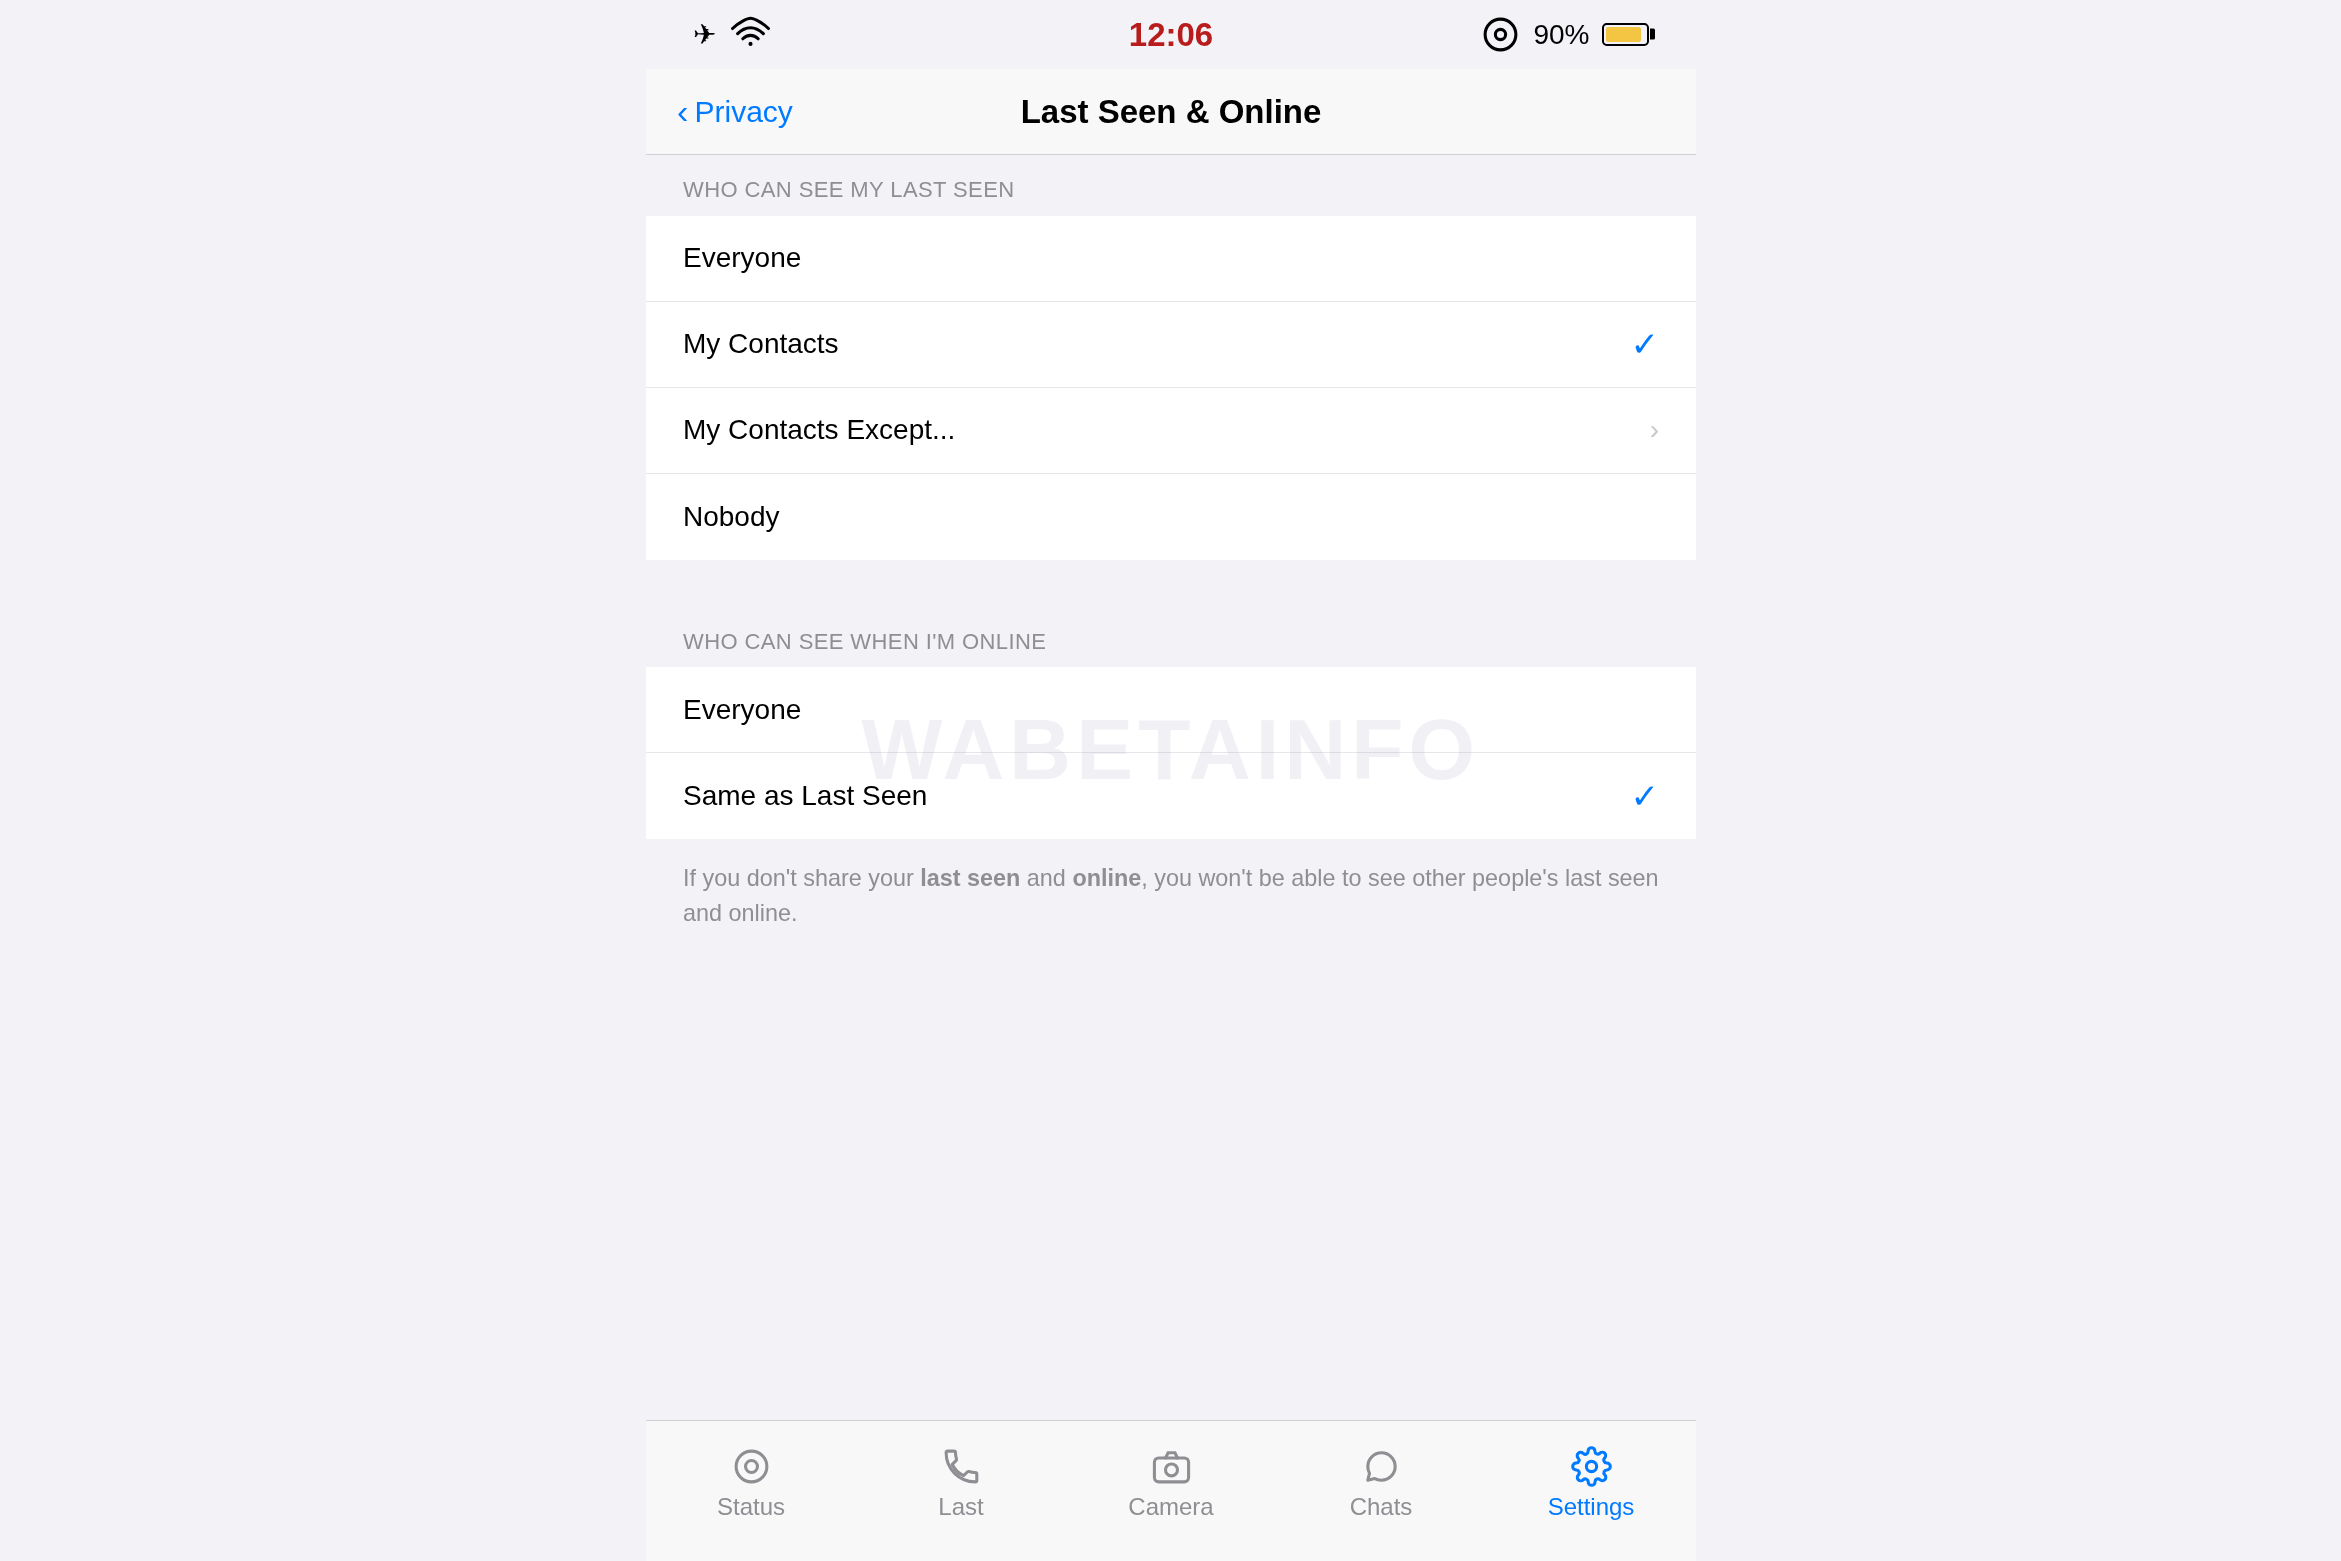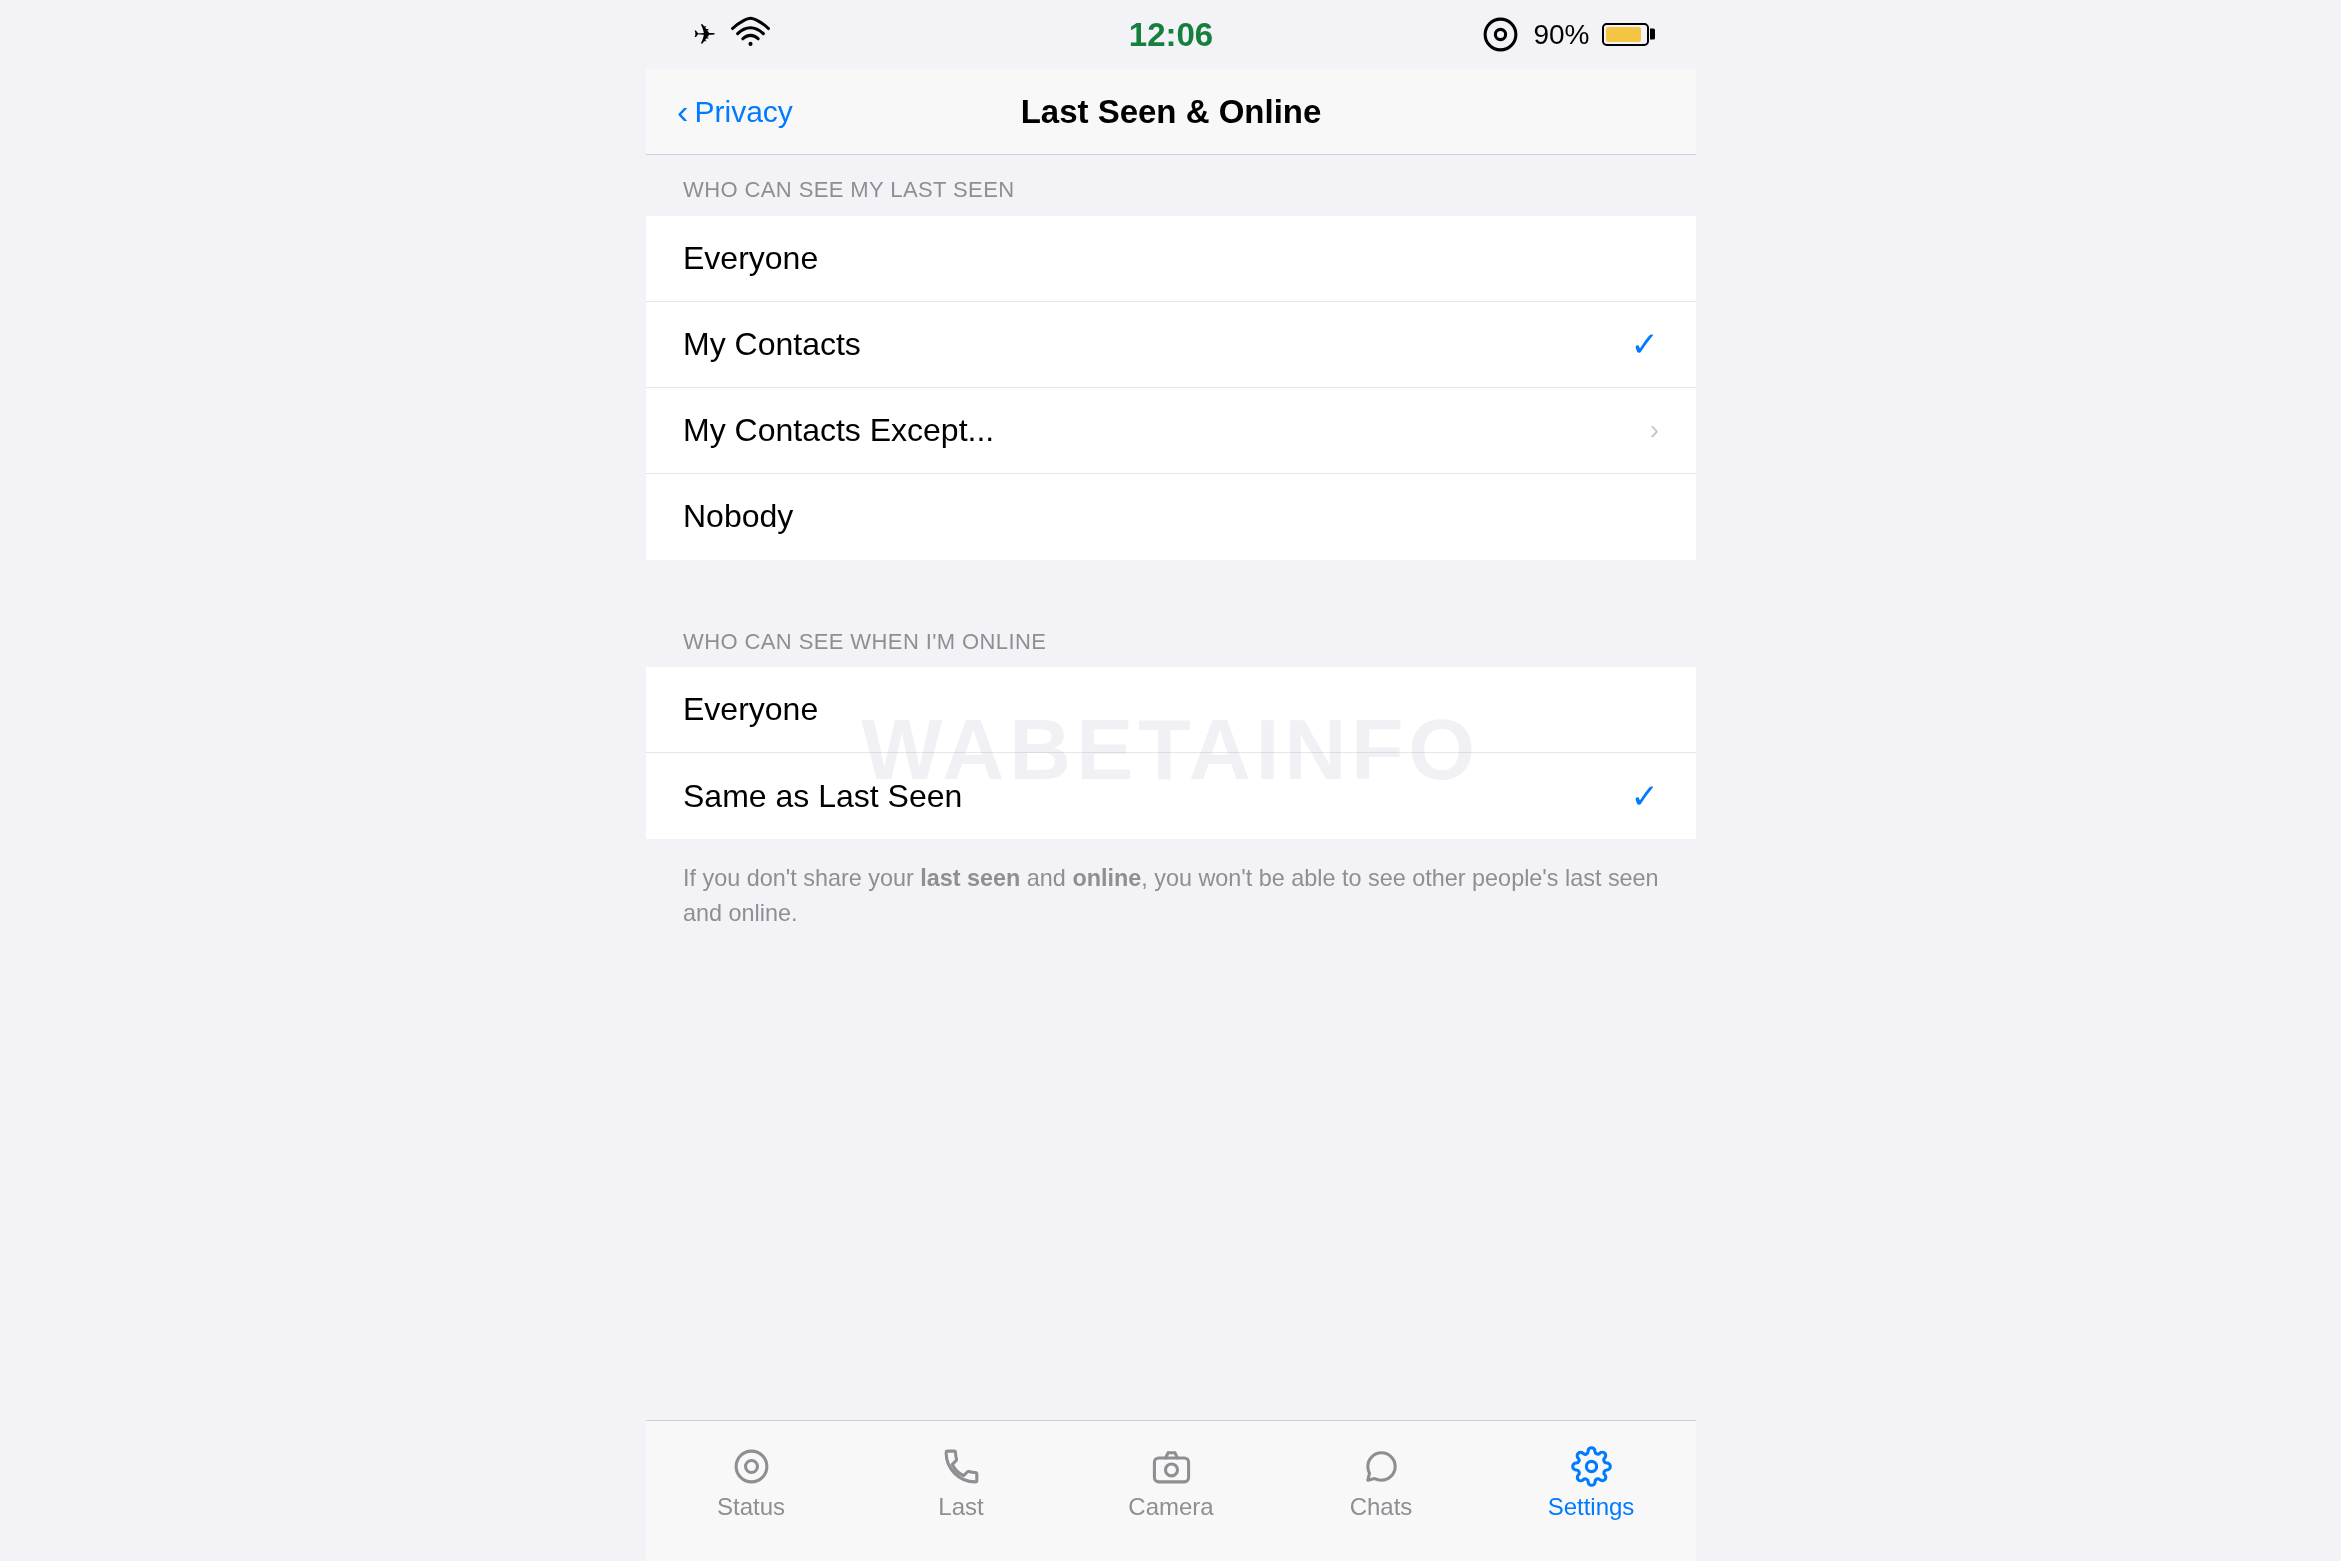--- a/index.html
+++ b/index.html
@@ -42,21 +42,21 @@
     }
 
     .icon-airplane {
       font-size: 28px;
       color: #000;
     }
 
     .status-time {
       font-size: 33px;
       font-weight: 600;
-      color: #15803d;
+      color: #b91c1c;
       position: absolute;
       left: 50%;
       transform: translateX(-50%);
     }
 
     .status-right {
       display: flex;
       align-items: center;
       gap: 12.5px;
     }
@@ -165,21 +165,21 @@
       height: 86px;
       border-bottom: 0.8px solid #e5e5ea;
       background: #fff;
     }
 
     .list-item:last-child {
       border-bottom: none;
     }
 
     .list-item-label {
-      font-size: 32px;
+      font-size: 28px;
       color: #000;
     }
 
     .check-icon {
       font-size: 34px;
       color: #007aff;
     }
 
     .chevron-right {
       font-size: 28px;

